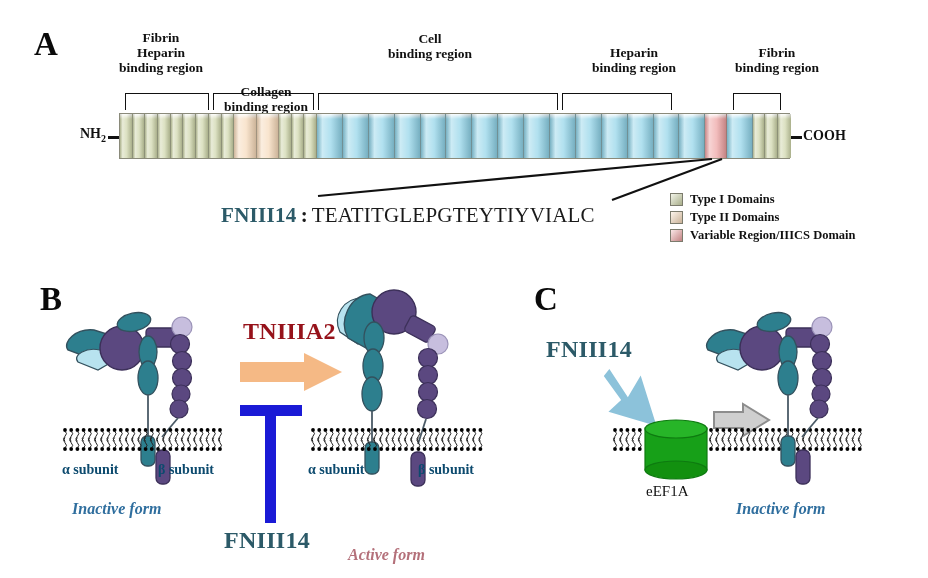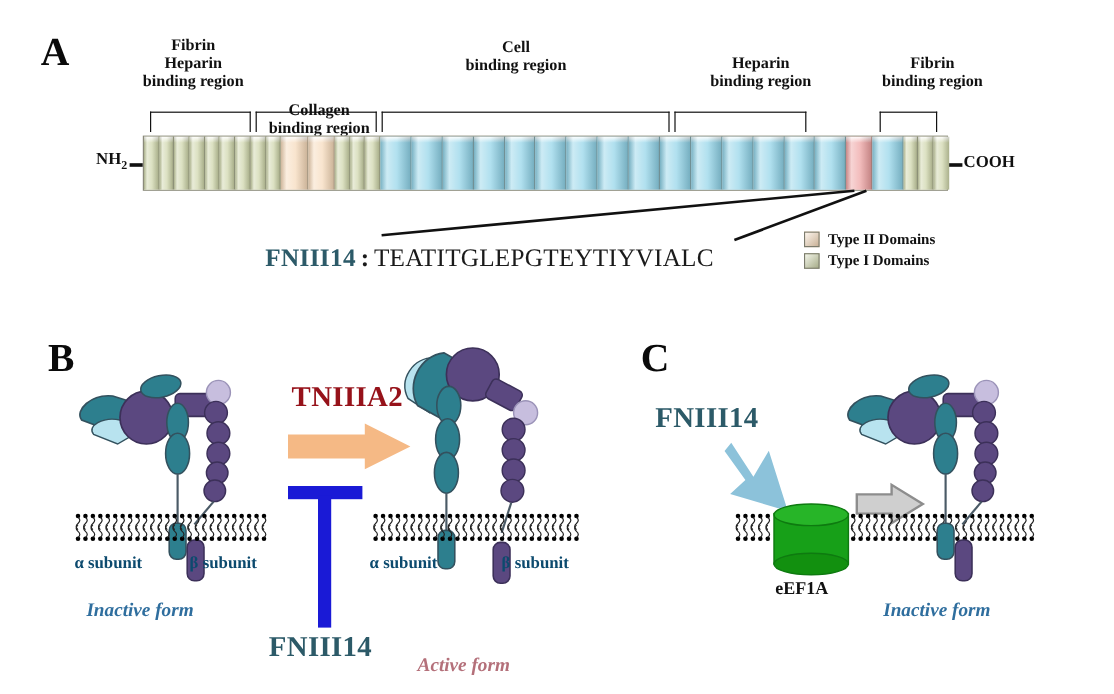--- a/index.html
+++ b/index.html
@@ -82,21 +82,21 @@
     background:linear-gradient(135deg,rgba(255,255,255,.75),rgba(0,0,0,.18));}
   .lg-tx{font-family:"Liberation Serif",serif;font-weight:bold;font-size:12.5px;color:#111;white-space:nowrap;}
 
   
   .sub-label{font-family:"Liberation Serif",serif;font-weight:bold;font-size:14px;color:#0c4a6e;white-space:nowrap;}
   .form-label{font-family:Liberation Serif, serif;font-style:italic;font-weight:bold;font-size:16px;white-space:nowrap;}
   .form-inactive{color:#2f6e9e;}
   .form-active{color:#b4707a;}
   .big-red{font-family:"Liberation Serif",serif;font-weight:bold;font-size:24px;color:#96121a;letter-spacing:.3px;}
   .big-teal{font-family:"Liberation Serif",serif;font-weight:bold;font-size:24px;color:#2c5a68;letter-spacing:.3px;}
-  .eef-label{font-family:"Liberation Serif",serif;font-weight:bold;font-size:15px;color:#111;}
+  .eef-label{font-family:"Liberation Serif",serif;font-weight:normal;font-size:15px;color:#111;}
 
   svg{display:block;overflow:visible;}
 </style>
 </head>
 <body>
 
 <div class="abs panel-letter" style="left:34px;top:28px;">A</div>
 
 <div class="abs region-label" style="left:100px;top:30px;width:122px;">
   <div>Fibrin</div>
@@ -177,26 +177,30 @@
 </svg>
 
 <div class="abs" style="left:221px;top:203px;white-space:nowrap;">
   <span id="fn-name">FNIII14</span>
   <span id="fn-colon">:</span>
   <span id="fn-seq">TEATITGLEPGTEYTIYVIALC</span>
 </div>
 
 <div id="legend" style="left:670px;top:190px;">
     <div class="lg-row">
+      <span class="lg-sw" style="background: rgb(205, 212, 168);"></span>
+      <span class="lg-tx">Type I Domains</span>
+    </div>
+    <div class="lg-row">
       <span class="lg-sw" style="background: rgb(246, 217, 185);"></span>
       <span class="lg-tx">Type II Domains</span>
     </div>
     <div class="lg-row">
-      <span class="lg-sw" style="background: rgb(205, 212, 168);"></span>
-      <span class="lg-tx">Type I Domains</span>
+      <span class="lg-sw" style="background: rgb(237, 160, 160);"></span>
+      <span class="lg-tx">Variable Region/IIICS Domain</span>
     </div>
   </div>
 
 <div class="abs panel-letter" style="left:40px;top:283px;">B</div>
 
 <svg class="abs" style="left:60px;top:300px;width:170px;height:200px;">
 
   <path d="M8,50 C2,42 16,28 34,30 L66,40 L40,62 Z" fill="#2d7f8e" stroke="#33515e" stroke-width="1.4"></path>
   <path d="M18,62 C12,55 26,47 40,50 L62,56 L38,70 Z" fill="#b8e3ef" stroke="#33515e" stroke-width="1.2"></path>
 

